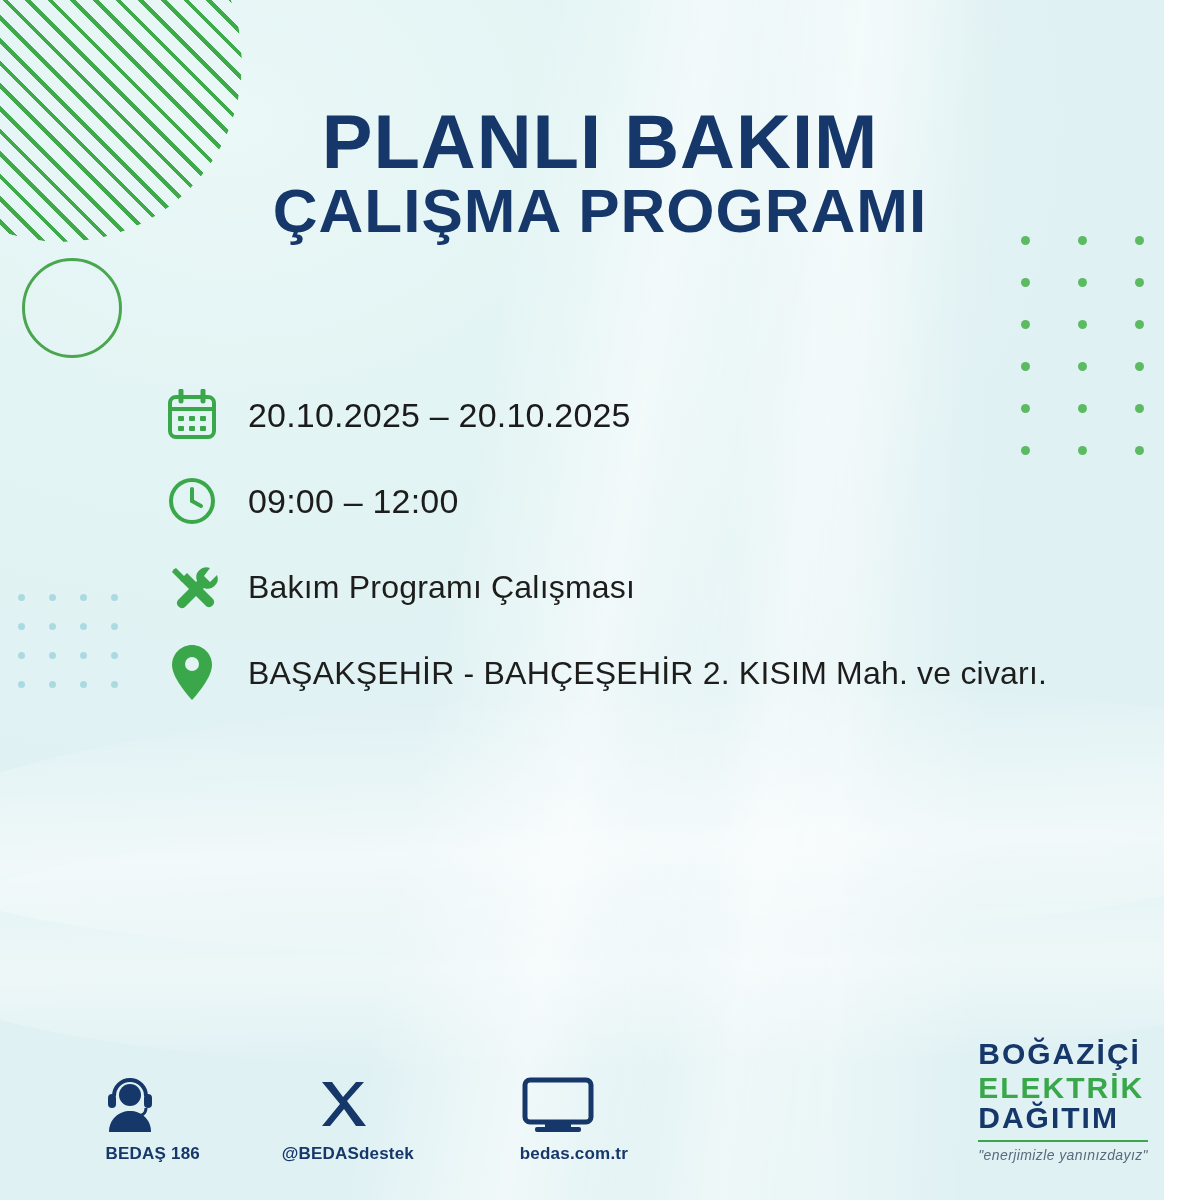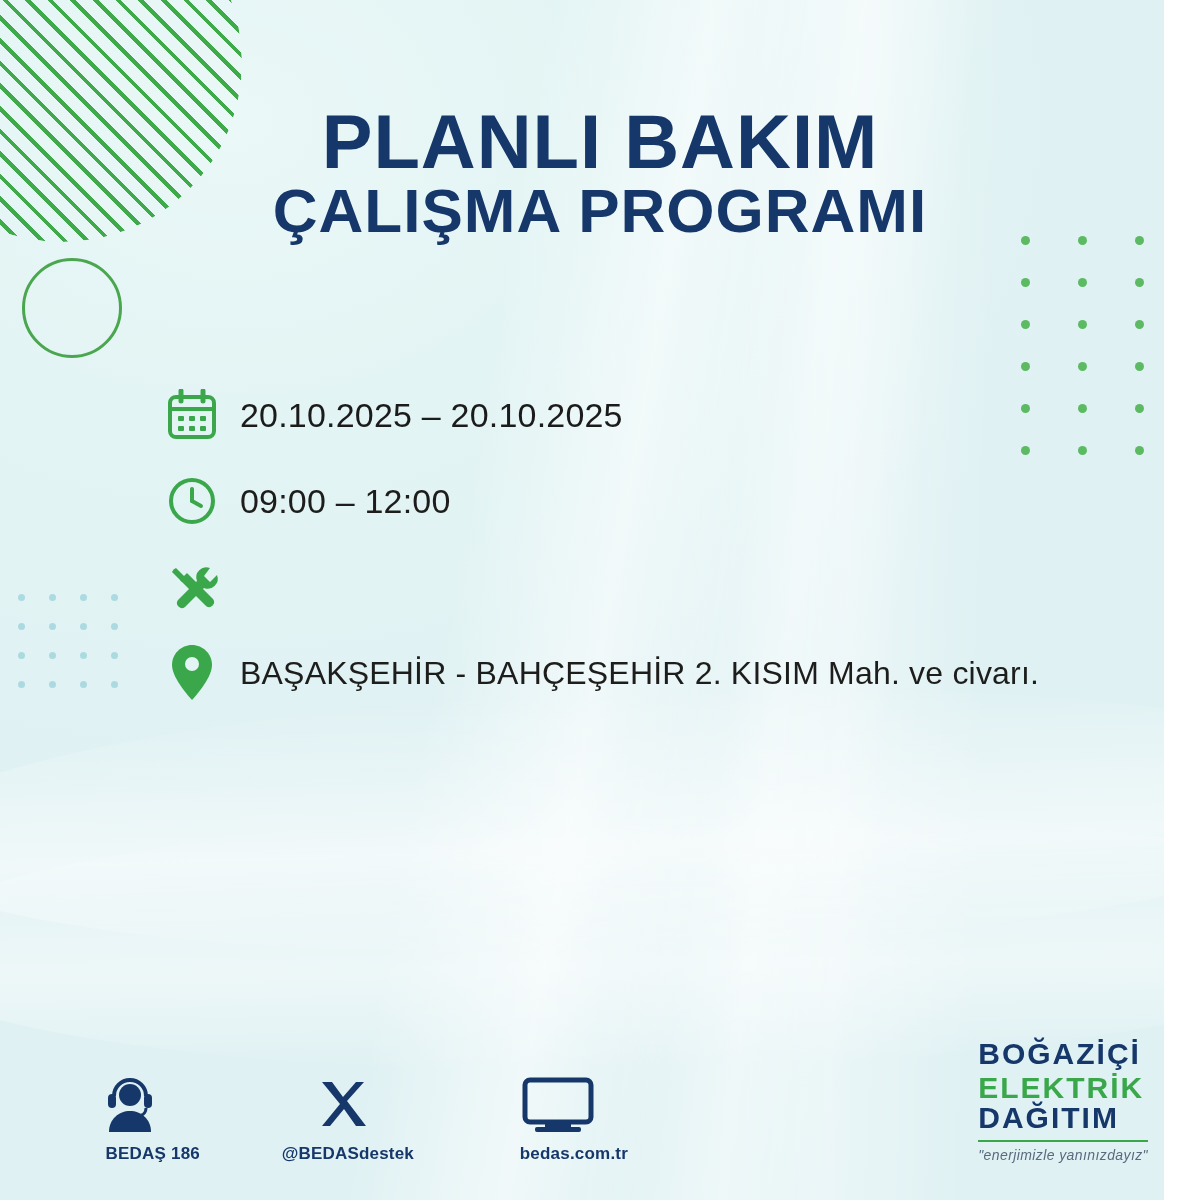--- a/index.html
+++ b/index.html
@@ -132,20 +132,21 @@
   .info {
     position: absolute;
     top: 372px;
     left: 166px;
     width: 1000px;
   }
   .row {
     display: flex;
     align-items: center;
     min-height: 86px;
+    gap: 8px;
   }
   .row .ico {
     width: 74px;
     flex: 0 0 74px;
     display: flex;
     align-items: center;
     justify-content: flex-start;
     color: #3aa84a;
   }
   .row .txt {
@@ -314,20 +315,21 @@
     </div>
 
     <div class="row work">
       <span class="ico">
         <svg width="54" height="54" viewBox="0 0 54 54" aria-hidden="true">
           <path d="M10 8 L20 18 L16 22 L6 12 A8 8 0 0 1 10 8 Z" fill="#3aa84a"></path>
           <path d="M14 20 L40 46 A5 5 0 0 0 47 39 L21 13 Z" fill="#3aa84a"></path>
           <path d="M44 8 a10 10 0 0 0 -13 13 L12 40 a5 5 0 0 0 7 7 L38 28 a10 10 0 0 0 13 -13 l-7 7 -6 -6 z" fill="#3aa84a"></path>
         </svg>
       </span>
+      <span class="txt">Bakım Programı Çalışması</span>
     </div>
 
     <div class="row place">
       <span class="ico">
         <svg width="52" height="62" viewBox="0 0 52 62" aria-hidden="true">
           <path d="M26 3 C15 3 6 12 6 23 c0 14 20 35 20 35 s20 -21 20 -35 C46 12 37 3 26 3 z" fill="#3aa84a"></path>
           <circle cx="26" cy="22" r="7" fill="#e3f4f4"></circle>
         </svg>
       </span>
       <span class="txt">BAŞAKŞEHİR - BAHÇEŞEHİR 2. KISIM Mah. ve civarı.</span>

